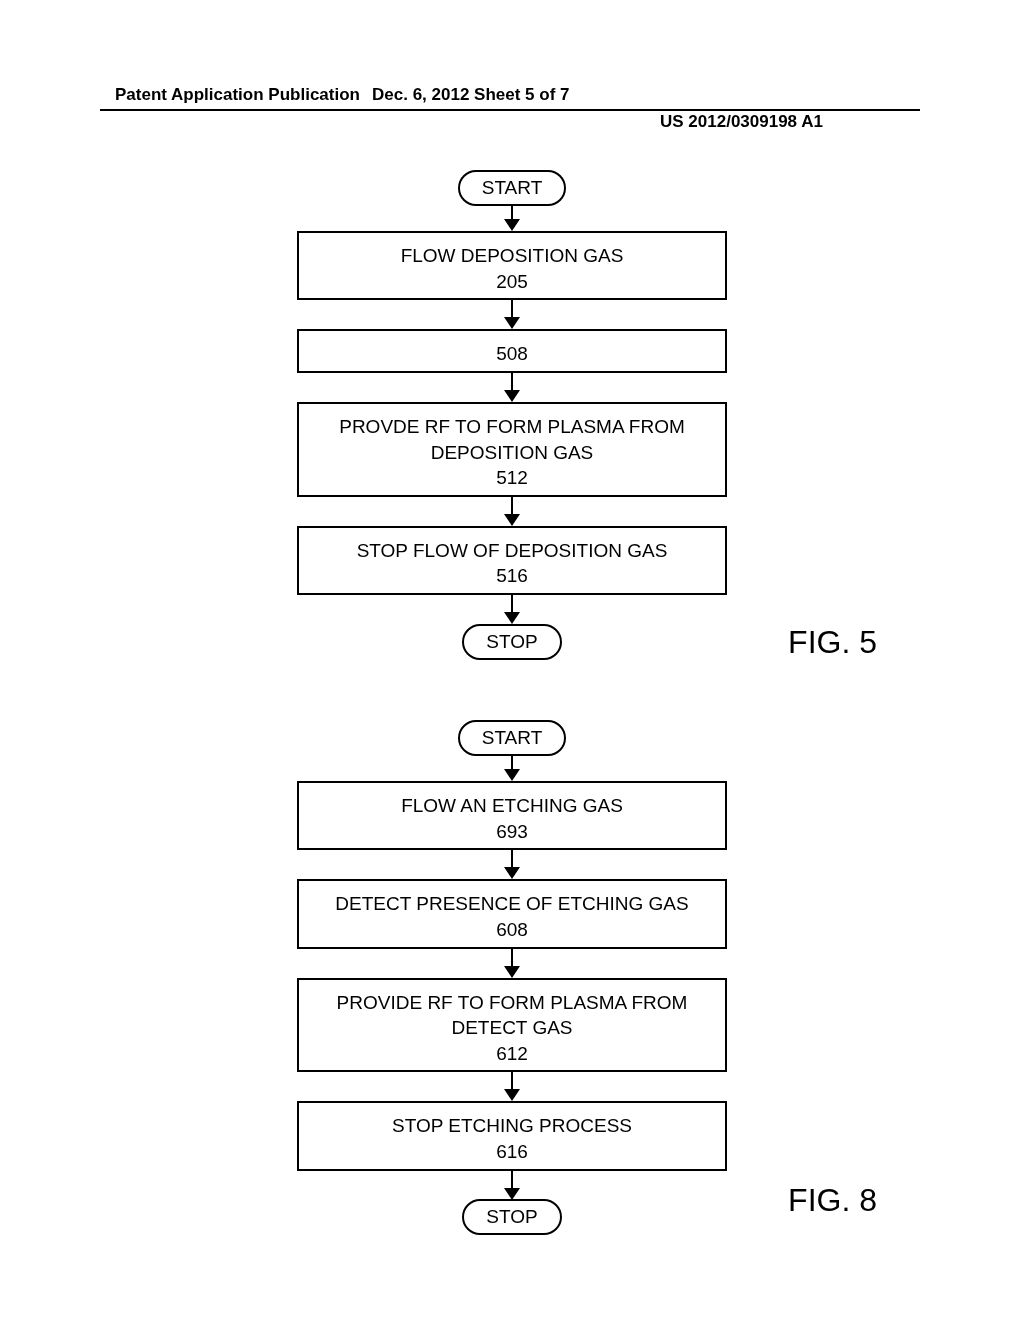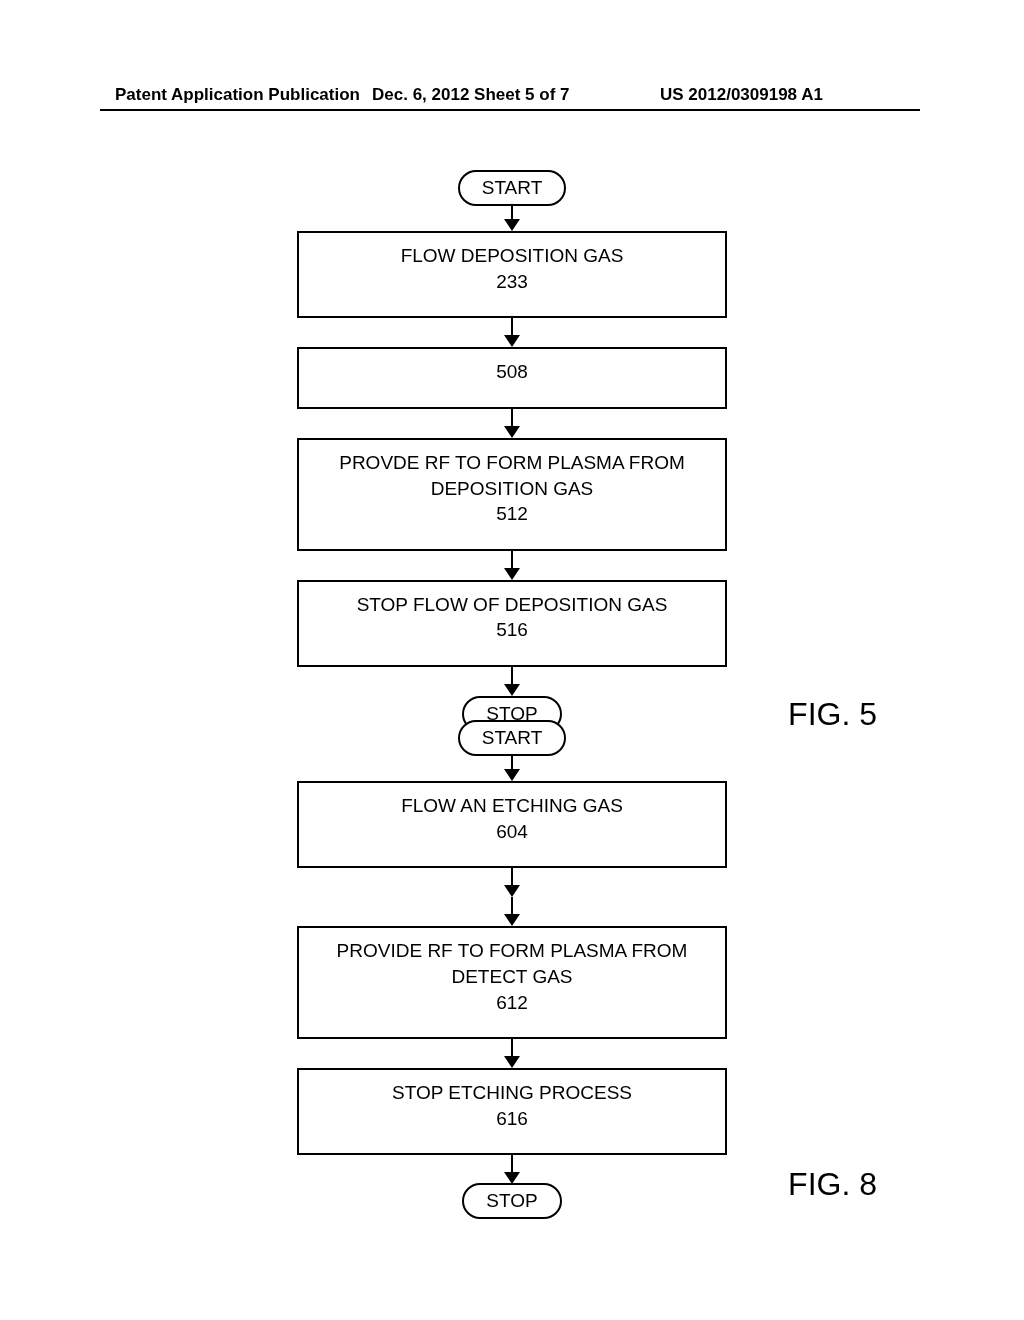--- a/index.html
+++ b/index.html
@@ -18,21 +18,21 @@
   .header {
     position: absolute;
     top: 85px;
     left: 0;
     width: 1024px;
     font-size: 17px;
     font-weight: bold;
   }
   .header-left { position: absolute; left: 115px; }
   .header-center { position: absolute; left: 372px; }
-  .header-right { position: absolute; left: 660px; }
+  .header-right { position: absolute; left: 660px; margin-top: 27px; }
   .header-rule {
     position: absolute;
     top: 109px;
     left: 100px;
     width: 820px;
     height: 2px;
     background: #000;
   }
 
   .flow-area {
@@ -61,21 +61,21 @@
     background: #fff;
   }
 
   .process {
     border: 2.5px solid #000;
     width: 430px;
     box-sizing: border-box;
     text-align: center;
     font-size: 19px;
     line-height: 1.35;
-    padding: 10px 8px 22px 8px;
+    padding: 10px 8px 4px 8px;
     background: #fff;
   }
   .process .num { display: block; }
 
   .arrow {
     display: flex;
     flex-direction: column;
     align-items: center;
   }
   .arrow .shaft {
@@ -114,21 +114,21 @@
 
       <div class="terminator">START</div>
 
       <div class="arrow">
           <div class="shaft" style="height:14px"></div>
           <div class="head"></div>
         </div>
 
       <div class="process">
         <span>FLOW DEPOSITION GAS</span>
-        <span class="num">233</span>
+        <span class="num">205</span>
       </div>
 
       <div class="arrow">
           <div class="shaft" style="height:18px"></div>
           <div class="head"></div>
         </div>
 
       <div class="process">
         <span class="num">508</span>
       </div>
@@ -170,28 +170,32 @@
 
       <div class="terminator">START</div>
 
       <div class="arrow">
           <div class="shaft" style="height:14px"></div>
           <div class="head"></div>
         </div>
 
       <div class="process">
         <span>FLOW AN ETCHING GAS</span>
-        <span class="num">604</span>
-      </div>
-
-      <div class="arrow">
-          <div class="shaft" style="height:18px"></div>
-          <div class="head"></div>
-        </div>
-
+        <span class="num">693</span>
+      </div>
+
+      <div class="arrow">
+          <div class="shaft" style="height:18px"></div>
+          <div class="head"></div>
+        </div>
+
+      <div class="process">
+        <span>DETECT PRESENCE OF ETCHING GAS</span>
+        <span class="num">608</span>
+      </div>
 
       <div class="arrow">
           <div class="shaft" style="height:18px"></div>
           <div class="head"></div>
         </div>
 
       <div class="process">
         <span>PROVIDE RF TO FORM PLASMA FROM</span><br>
         <span>DETECT GAS</span>
         <span class="num">612</span>

